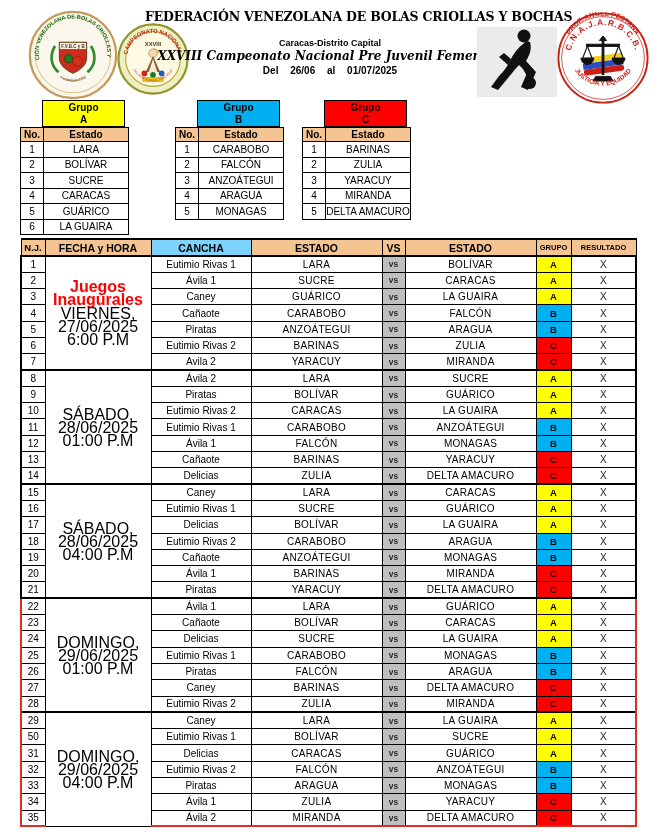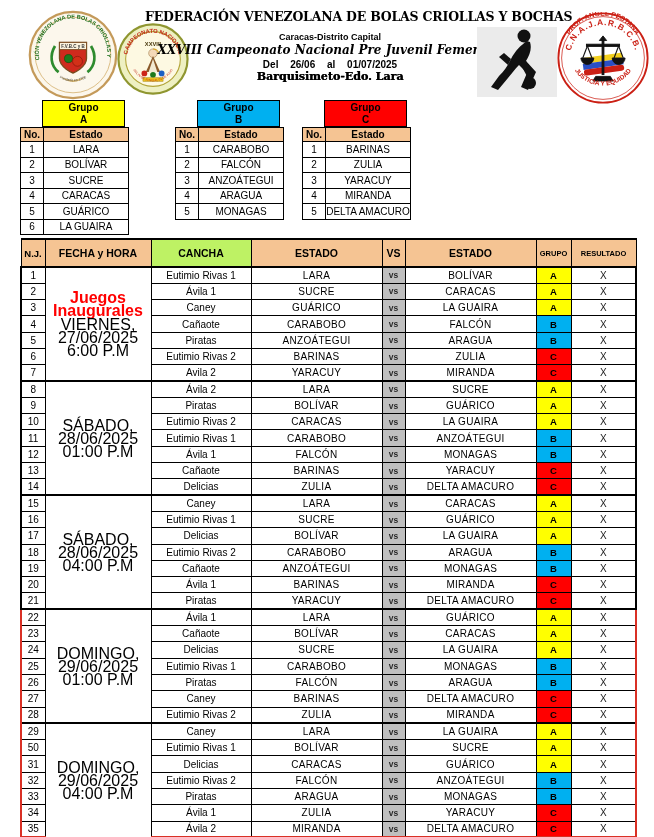--- a/index.html
+++ b/index.html
@@ -8,21 +8,21 @@
     font-family:"Liberation Sans", sans-serif; color:#000; overflow:hidden;
   }
   
   .logo { position:absolute; }
   .logo-fvbc { left:28px; top:10px; width:90px; height:90px; }
   .logo-camp { left:117px; top:23px; width:72px; height:72px; }
   .bowler    { left:477px; top:27px; width:80px; height:70px; }
   .logo-cnr  { left:556px; top:12px; width:94px; height:92px; }
   .header-text { position:absolute; left:145px; top:10px; width:370px; text-align:center; line-height:1.15; }
   .fed-title { font-family:"DejaVu Serif", serif; font-weight:bold; font-size:12.5px; white-space:nowrap; letter-spacing:-0.2px; }
-  .city  { font-weight:bold; font-size:9px; margin-top:8px; }
+  .city  { font-weight:bold; font-size:9px; margin-top:14px; }
   .champ { font-family:"DejaVu Serif", serif; font-style:italic; font-weight:bold; font-size:12px; margin-top:1px; }
   .dates { font-weight:bold; font-size:10px; word-spacing:9px; margin-top:1px; }
   .loc   { font-family:"DejaVu Serif", serif; font-weight:bold; font-size:11px; margin-top:1px; text-shadow:0.4px 0 #000; }
   .cal-title { display:inline-block; font-style:italic; font-size:16px; letter-spacing:1px; margin-top:2px;
                border-bottom:1.5px solid #000; padding:0 4px 1px 4px; color:#1a1a1a; }
   
   .group-table { position:absolute; top:100px; }
   .g-0 { left:20px; }  .g-1 { left:175px; }  .g-2 { left:302px; }
   .g-head { margin-left:22px; width:81px; height:24px; border:1.5px solid #000;
             font-weight:bold; font-size:10px; line-height:12px; text-align:center; padding-top:1px; }
@@ -32,21 +32,21 @@
   .gt .es-col { width:84px; }
   .gt tr.gt-head td { font-weight:bold; height:13px; border-width:1.5px;margin-left:44px; }
   .gt td.outer-l { border-left-width:1.5px; } .gt td.outer-r { border-right-width:1.5px; }
   .gt tr:last-child td { border-bottom-width:1.5px; }
   
   .schedule-wrap { position:absolute; left:20px; top:238px; }
   table.schedule { border-collapse:collapse; table-layout:fixed; width:615px; }
   .schedule td, .schedule th { border:1px solid #000; padding:0; text-align:center; font-size:10px;
                                overflow:hidden; white-space:nowrap; background:#fff; font-weight:normal; }
   .schedule tr { height:16.3px; }
-  .schedule tr.head-row { height:28px; }
+  .schedule tr.head-row { height:17px; }
   .schedule tr.head-row th { border-width:2px 1px 2px 1px; font-weight:bold; }
   .schedule th.h-nj { font-size:9.5px; } .schedule th.h-fecha,.schedule th.h-cancha,
   .schedule th.h-home,.schedule th.h-vs,.schedule th.h-away { font-size:10.5px; }
   .schedule th.h-grupo,.schedule th.h-res { font-size:7.5px; }
   .schedule td.c-nj { font-size:10px; }
   .schedule td.c-fecha { font-size:16px; line-height:13px; vertical-align:middle; }
   .schedule td.c-fecha .note { font-weight:bold; margin-bottom:1px; }
   .schedule td.c-vs { font-size:8.5px; font-weight:bold; color:#2b2b2b; }
   .schedule td.c-grupo { font-size:9.5px; font-weight:bold; }
   .schedule td.c-res { color:#222; }
@@ -107,21 +107,20 @@
       <rect x="36" y="76" width="28" height="5" fill="#e8c21c" stroke="#9a7c08" stroke-width="0.6"></rect>
       <text font-size="4.2" fill="#c42717"><textPath href="#camp-bot" startOffset="50%" text-anchor="middle">DEL 26 DE JUNIO AL 01 DE JULIO</textPath></text>
     </svg>
   </div>
 
   <div class="header-text">
     <div class="fed-title">FEDERACIÓN VENEZOLANA DE BOLAS CRIOLLAS Y BOCHAS</div>
     <div class="city">Caracas-Distrito Capital</div>
     <div class="champ">XXVIII Campeonato  Nacional Pre Juvenil Femenino</div>
     <div class="dates">Del 26/06 al 01/07/2025</div>
-    <div class="loc">Barquisimeto-Edo. Lara</div>
   </div>
 
   <div class="logo bowler">
     <svg viewBox="0 0 80 70" width="80" height="70">
       <rect x="0" y="0" width="80" height="70" fill="#ebebeb"></rect>
       <circle cx="47" cy="9" r="6.5" fill="#111"></circle>
       <path d="M50 14 C 44 18 38 24 34 32 C 31 38 28 43 22 49 L 14 60 L 21 63 L 31 51 C 35 46 38 42 42 38 L 50 46 L 44 60 L 51 63 L 59 45 L 49 34 C 53 28 55 21 53 15 z" fill="#111"></path>
       <path d="M44 24 L 52 40 L 56 50 L 52 53 L 45 40 z" fill="#111"></path>
       <circle cx="53" cy="56" r="6" fill="#111"></circle>
       <path d="M34 32 L 27 26 L 22 30 L 31 38 z" fill="#111"></path>
@@ -278,21 +277,21 @@
           <col style="width:131px">
         <col style="width:23px">
           <col style="width:131px">
           <col style="width:35px">
           <col style="width:65px">
       </colgroup>
       <thead id="schedule-head">
           <tr class="head-row">
             <th class="h-nj outer-l" style="background:#F5C493">N.J.</th>
             <th class="h-fecha" style="background:#F5C493">FECHA y HORA</th>
-            <th class="h-cancha" style="background:#bef264">CANCHA</th>
+            <th class="h-cancha" style="background:#7dd3fc">CANCHA</th>
             <th class="h-home" style="background:#F5C493">ESTADO</th>
             <th class="h-vs" style="background:#F5C493">VS</th>
             <th class="h-away" style="background:#F5C493">ESTADO</th>
             <th class="h-grupo" style="background:#F5C493">GRUPO</th>
             <th class="h-res outer-r" style="background:#F5C493">RESULTADO</th>
           </tr>
         </thead>
       <tbody id="schedule-body">
           <tr class="block-start">
             <td class="c-nj outer-l">1</td>

